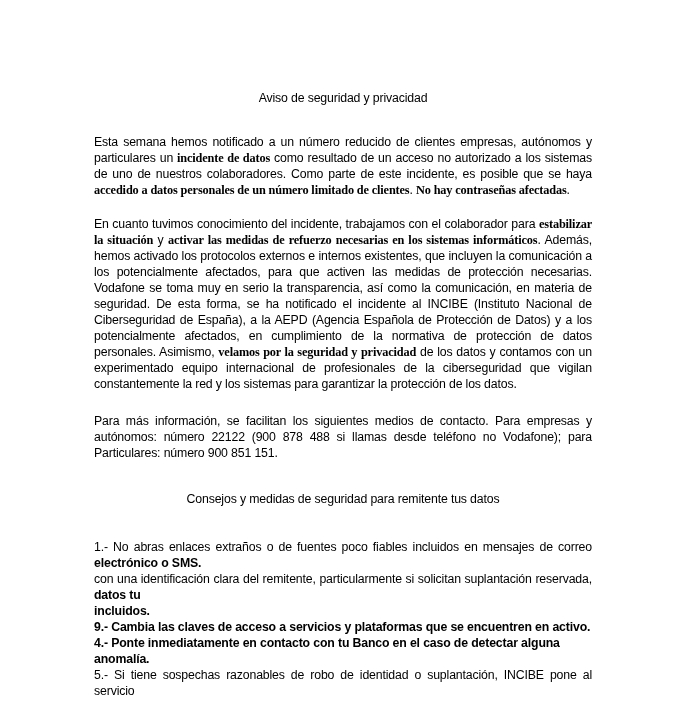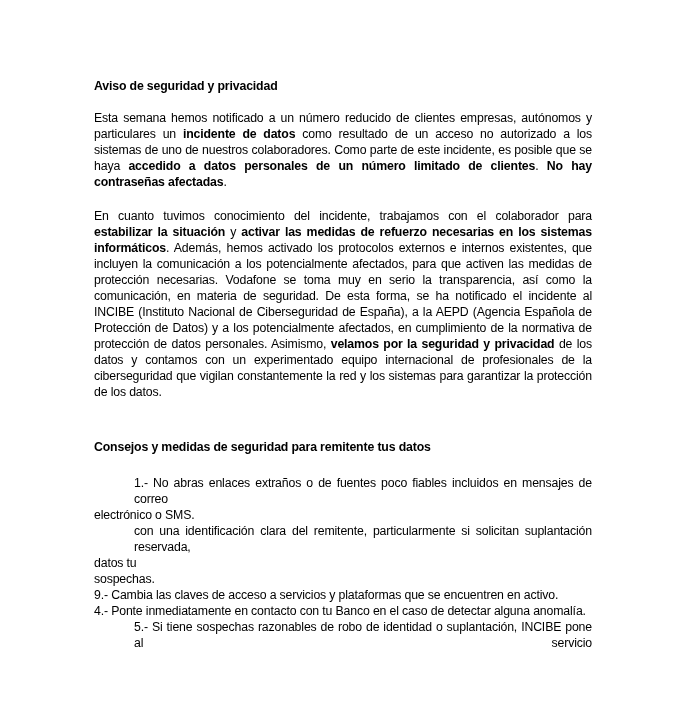--- a/index.html
+++ b/index.html
@@ -18,65 +18,67 @@
     .page {
       position: absolute;
       left: 94px;
       top: 78px;
       width: 498px;
       font-size: 12.3px;
       line-height: 16px;
       letter-spacing: -0.15px;
     }
     .heading {
-      font-weight: bold;
-      margin: 0;
+      font-weight: normal;
+      margin: 12px;
       height: 16px;
+      text-align: center;
     }
     .para {
       margin: 0;
       text-align: justify;
     }
     .gap-a { height: 16px; }
     .gap-b { height: 18px; }
     .gap-c { height: 21px; }
     .gap-d { height: 18px; }
     .gap-e { height: 20px; }
-    b { font-weight: bold; }
+    b { font-weight: bold; font-family: Liberation Serif, serif; }
     .tips .line { display: block; }
-    .tips .jl { text-align: justify; text-align-last: justify; margin-left: 40px; }
-    .tips .left { text-align: left; }
+    .tips .jl { text-align: justify; text-align-last: justify; }
+    .tips .left { text-align: left; font-weight: bold; }
   </style>
 </head>
 <body>
 
 <div class="page">
   <p class="heading">Aviso de seguridad y privacidad</p>
   <div class="gap-a"></div>
 
   <p class="para"><span>Esta semana hemos notificado a un número reducido de clientes empresas, autónomos y particulares un </span><b>incidente de datos</b><span> como resultado de un acceso no autorizado a los sistemas de uno de nuestros colaboradores. Como parte de este incidente, es posible que se haya </span><b>accedido a datos personales de un número limitado de clientes</b><span>. </span><b>No hay contraseñas afectadas</b><span>.</span></p>
   <div class="gap-b"></div>
 
   <p class="para"><span>En cuanto tuvimos conocimiento del incidente, trabajamos con el colaborador para </span><b>estabilizar la situación</b><span> y </span><b>activar las medidas de refuerzo necesarias en los sistemas informáticos</b><span>. Además, hemos activado los protocolos externos e internos existentes, que incluyen la comunicación a los potencialmente afectados, para que activen las medidas de protección necesarias. Vodafone se toma muy en serio la transparencia, así como la comunicación, en materia de seguridad. De esta forma, se ha notificado el incidente al INCIBE (Instituto Nacional de Ciberseguridad de España), a la AEPD (Agencia Española de Protección de Datos) y a los potencialmente afectados, en cumplimiento de la normativa de protección de datos personales. Asimismo, </span><b>velamos por la seguridad y privacidad</b><span> de los datos y contamos con un experimentado equipo internacional de profesionales de la ciberseguridad que vigilan constantemente la red y los sistemas para garantizar la protección de los datos.</span></p>
   <div class="gap-c"></div>
 
+  <p class="para">Para más información, se facilitan los siguientes medios de contacto. Para empresas y autónomos: número 22122 (900 878 488 si llamas desde teléfono no Vodafone); para Particulares: número 900 851 151.</p>
   <div class="gap-d"></div>
 
   <p class="heading">Consejos y medidas de seguridad para remitente tus datos</p>
   <div class="gap-e"></div>
 
   <div class="tips">
     <div>
       <span class="line jl">1.- No abras enlaces extraños o de fuentes poco fiables incluidos en mensajes de correo</span>
       <span class="line left">electrónico o SMS.</span>
     </div>
     <div>
       <span class="line jl">con una identificación clara del remitente, particularmente si solicitan suplantación reservada,</span>
       <span class="line left">datos tu</span>
-      <span class="line left">sospechas.</span>
+      <span class="line left">incluidos.</span>
     </div>
     <div>
       <span class="line left">9.- Cambia las claves de acceso a servicios y plataformas que se encuentren en activo.</span>
     </div>
     <div>
       <span class="line left">4.- Ponte inmediatamente en contacto con tu Banco en el caso de detectar alguna anomalía.</span>
     </div>
     <div>
       <span class="line jl">5.- Si tiene sospechas razonables de robo de identidad o suplantación, INCIBE pone al servicio</span>
 

